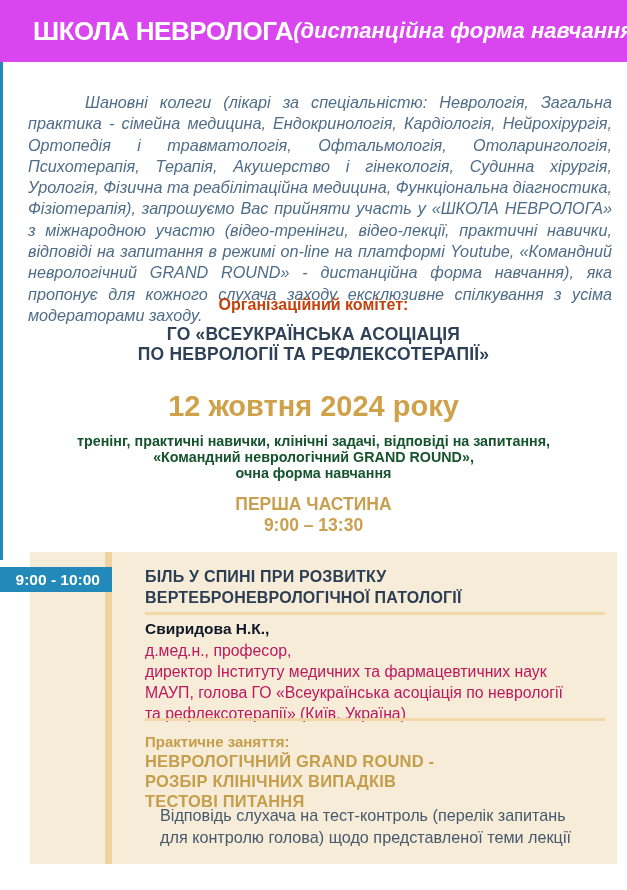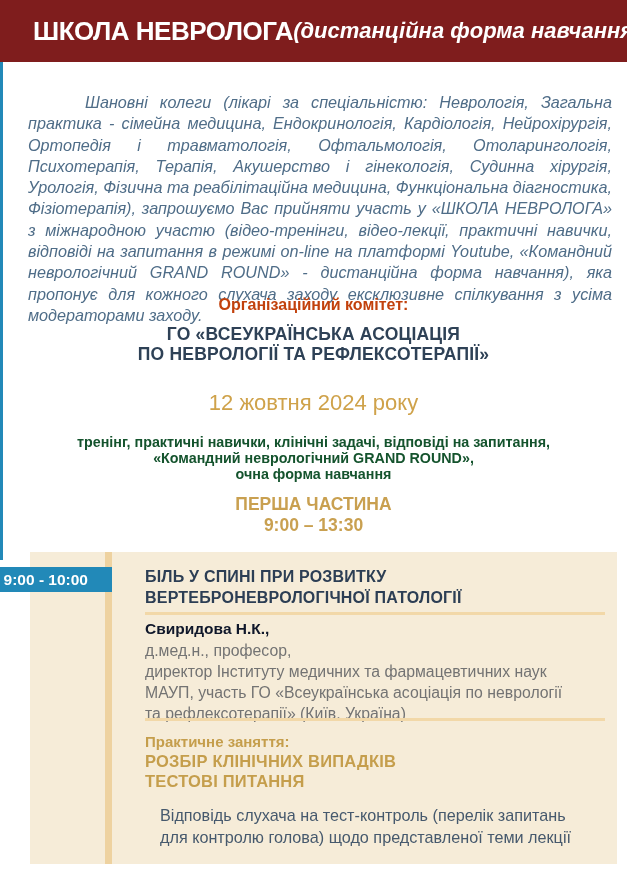--- a/index.html
+++ b/index.html
@@ -6,21 +6,21 @@
   .page{
     position:relative;
     width:627px;height:890px;
     background:#ffffff;
     font-family:"Liberation Sans", sans-serif;
     overflow:hidden;
   }
   
   .header{
     position:absolute;left:0;top:0;width:627px;height:62px;
-    background:#7f1d1d;
+    background:#d946ef;
     display:flex;align-items:center;justify-content:space-between;
     box-sizing:border-box;padding:0 15px 0 33px;
   }
   .header-title{
     color:#ffffff;font-size:26px;font-weight:bold;letter-spacing:-0.5px;
     white-space:nowrap;
   }
   .header-subtitle{
     color:#ffffff;font-size:22px;font-weight:bold;font-style:italic;
     white-space:nowrap;
@@ -44,21 +44,21 @@
   }
   .committee-name{
     font-size:17.5px;font-weight:bold;color:#2e4156;line-height:19.5px;
     letter-spacing:0.2px;
   }
   
   .date-block{
     position:absolute;left:0;top:390px;width:627px;text-align:center;
   }
   .event-date{
-    font-size:22px;font-weight:normal;color:#cfa24a;margin-bottom:19px;
+    font-size:29px;font-weight:bold;color:#cfa24a;margin-bottom:11px;
   }
   .event-details{
     font-size:14.3px;font-weight:bold;color:#14532d;line-height:15.8px;
   }
   
   .part-block{
     position:absolute;left:0;top:494px;width:627px;text-align:center;
     font-size:17.5px;font-weight:bold;color:#c9a050;line-height:21px;
   }
   
@@ -72,39 +72,39 @@
     position:absolute;left:105px;top:0;width:7px;height:312px;background:#eed2a0;
   }
   .main-area{
     position:absolute;left:112px;top:0;width:505px;height:312px;background:#f6ecd8;
   }
   .time-box{
     position:absolute;left:0;top:15px;width:112px;height:25px;
     background:#2289b8;color:#ffffff;
     font-size:15.5px;font-weight:bold;
     display:flex;align-items:center;justify-content:flex-end;
-    box-sizing:border-box;padding-right:24px;
+    box-sizing:border-box;padding-right:12px;
   }
   .lecture-title{
     position:absolute;left:145px;top:14px;width:440px;
     font-size:16px;font-weight:bold;color:#2c3e54;line-height:21px;
     letter-spacing:0.2px;
   }
   .sep{
     position:absolute;left:145px;width:460px;height:3px;background:#f2d8a8;
   }
   .sep1{top:60px;}
   .sep2{top:166px;}
   .speaker-name{
     position:absolute;left:145px;top:68px;
     font-size:15.5px;font-weight:bold;color:#0f172a;
   }
   .speaker-details{
     position:absolute;left:145px;top:88px;width:460px;
-    font-size:15.8px;color:#737373;line-height:21px;
+    font-size:15.8px;color:#be185d;line-height:21px;
   }
   .practical-label{
     position:absolute;left:145px;top:181px;
     font-size:15px;font-weight:bold;color:#c59e4c;
   }
   .practical-titles{
     position:absolute;left:145px;top:199px;width:440px;
     font-size:16.5px;font-weight:bold;color:#c59e4c;line-height:20px;
     letter-spacing:0.2px;
   }
@@ -158,28 +158,29 @@
       <div>БІЛЬ У СПИНІ ПРИ РОЗВИТКУ</div>
       <div>ВЕРТЕБРОНЕВРОЛОГІЧНОЇ  ПАТОЛОГІЇ</div>
     </div>
 
     <div class="sep sep1"></div>
 
     <div class="speaker-name">Свиридова Н.К.,</div>
     <div class="speaker-details">
       <div>д.мед.н., професор,</div>
       <div>директор Інституту медичних та фармацевтичних наук</div>
-      <div>МАУП, участь ГО «Всеукраїнська асоціація по неврології</div>
+      <div>МАУП, голова ГО «Всеукраїнська асоціація по неврології</div>
       <div>та рефлексотерапії» (Київ, Україна)</div>
     </div>
 
     <div class="sep sep2"></div>
 
     <div class="practical-label">Практичне заняття:</div>
     <div class="practical-titles">
+      <div>НЕВРОЛОГІЧНИЙ GRAND ROUND -</div>
       <div>РОЗБІР КЛІНІЧНИХ ВИПАДКІВ</div>
       <div>ТЕСТОВІ ПИТАННЯ</div>
     </div>
 
     <div class="note">
       <div>Відповідь слухача на тест-контроль (перелік запитань</div>
       <div>для контролю голова) щодо представленої теми лекції</div>
     </div>
   </div>
 

